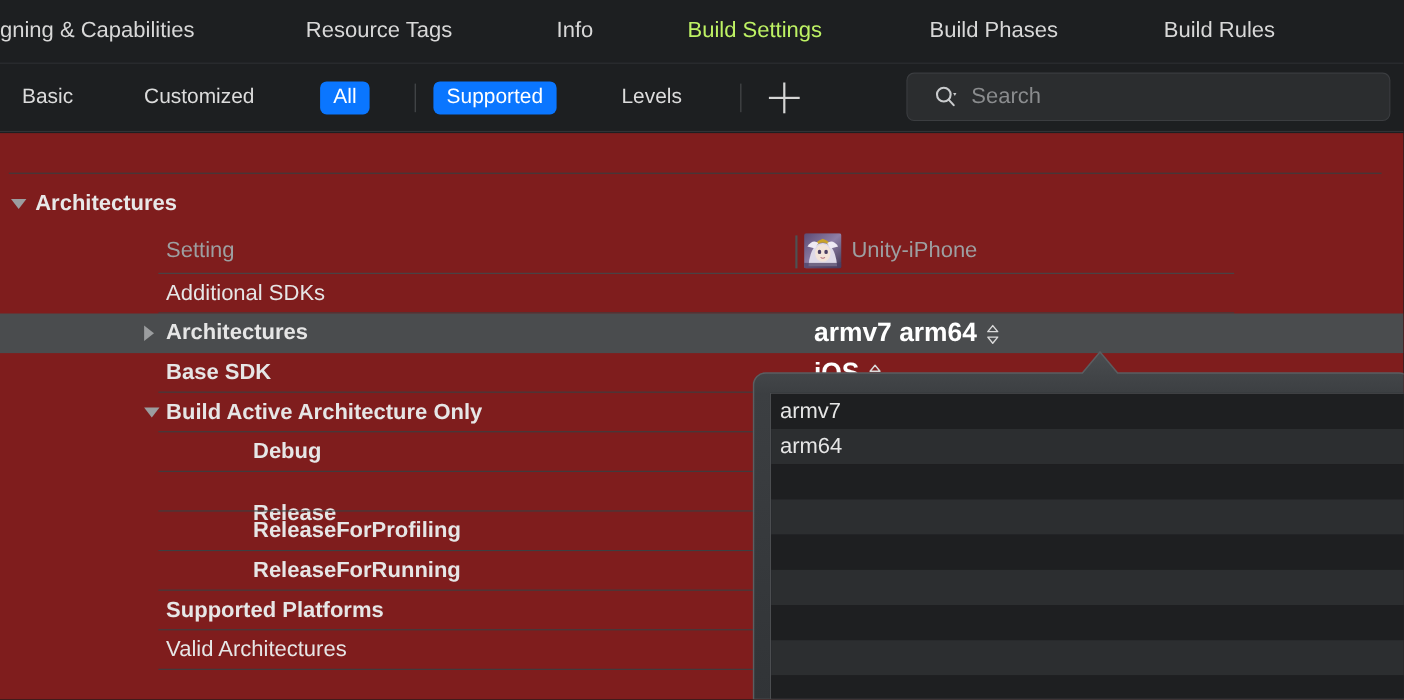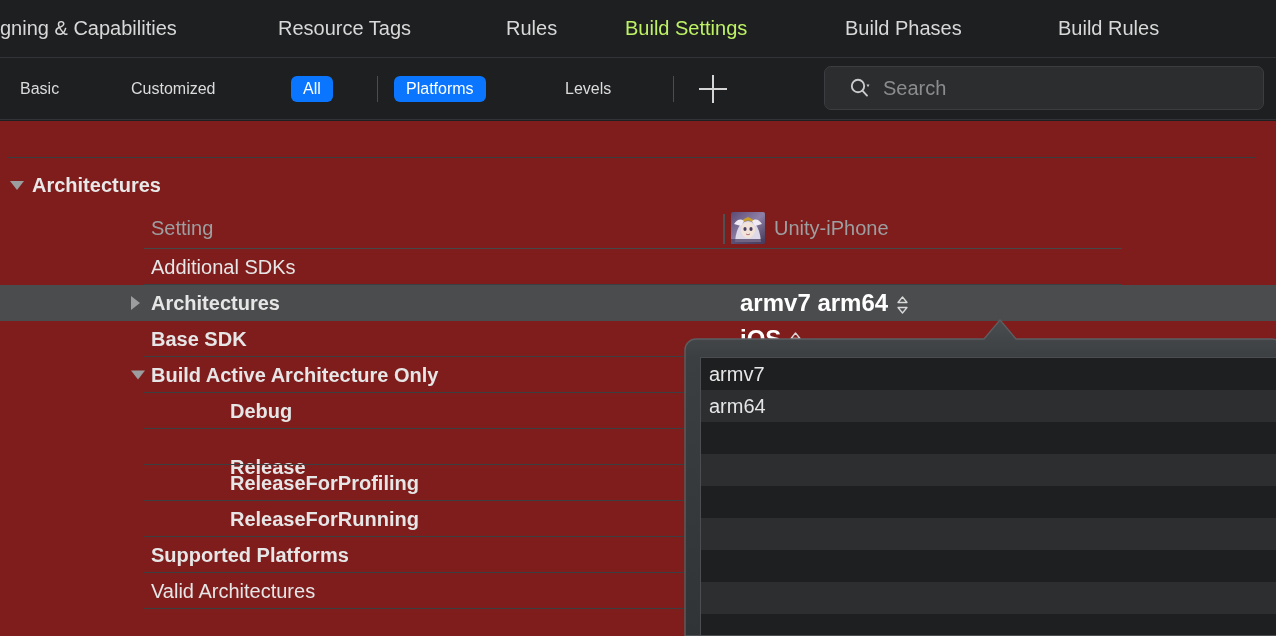--- a/index.html
+++ b/index.html
@@ -43,21 +43,21 @@
     position: absolute;
     left: 0; top: 58px;
     width: 1276px; height: 62px;
     background: #1d1f21;
     border-bottom: 1px solid #313336;
   }
   .seg {
     position: absolute;
     top: 50%;
     transform: translateY(-50%);
-    font-size: 16px;
+    font-size: 19px;
     color: #dcdcdc;
     white-space: nowrap;
     cursor: default;
     padding: 4px 12px;
     border-radius: 6px;
   }
   .seg.on {
     background: #0a76ff;
     color: #ffffff;
   }
@@ -274,31 +274,31 @@
   .pop-item.even { background: #2c2e30; }
 </style>
 </head>
 <body>
 
 <div id="app">
 
   <div class="tabbar" id="tabbar">
       <span class="tab" style="position: absolute; left: 0px;">gning &amp; Capabilities</span>
       <span class="tab" style="position: absolute; left: 278px;">Resource Tags</span>
-      <span class="tab" style="position: absolute; left: 506px;">Rules</span>
+      <span class="tab" style="position: absolute; left: 506px;">Info</span>
       <span class="tab active" style="position: absolute; left: 625px;">Build Settings</span>
       <span class="tab" style="position: absolute; left: 845px;">Build Phases</span>
       <span class="tab" style="position: absolute; left: 1058px;">Build Rules</span>
     </div>
 
   <div class="toolbar" id="toolbar">
       <span class="seg" style="left: 8px;">Basic</span>
       <span class="seg" style="left: 119px;">Customized</span>
       <span class="seg on" style="left: 291px;">All</span>
-      <span class="seg on" style="left: 394px;">Platforms</span>
+      <span class="seg on" style="left: 394px;">Supported</span>
       <span class="seg" style="left: 553px;">Levels</span>
       <span class="vdiv" style="left: 377px;"></span>
       <span class="vdiv" style="left: 673px;"></span>
       <span class="plusbtn" style="left: 696px;"></span>
     </div>
 
   <div class="searchbox">
     <span class="search-icon">
       <svg viewBox="0 0 24 22" width="24" height="22">
         <circle cx="9" cy="9" r="6.2" fill="none" stroke="#c9cbcd" stroke-width="1.9"></circle>

